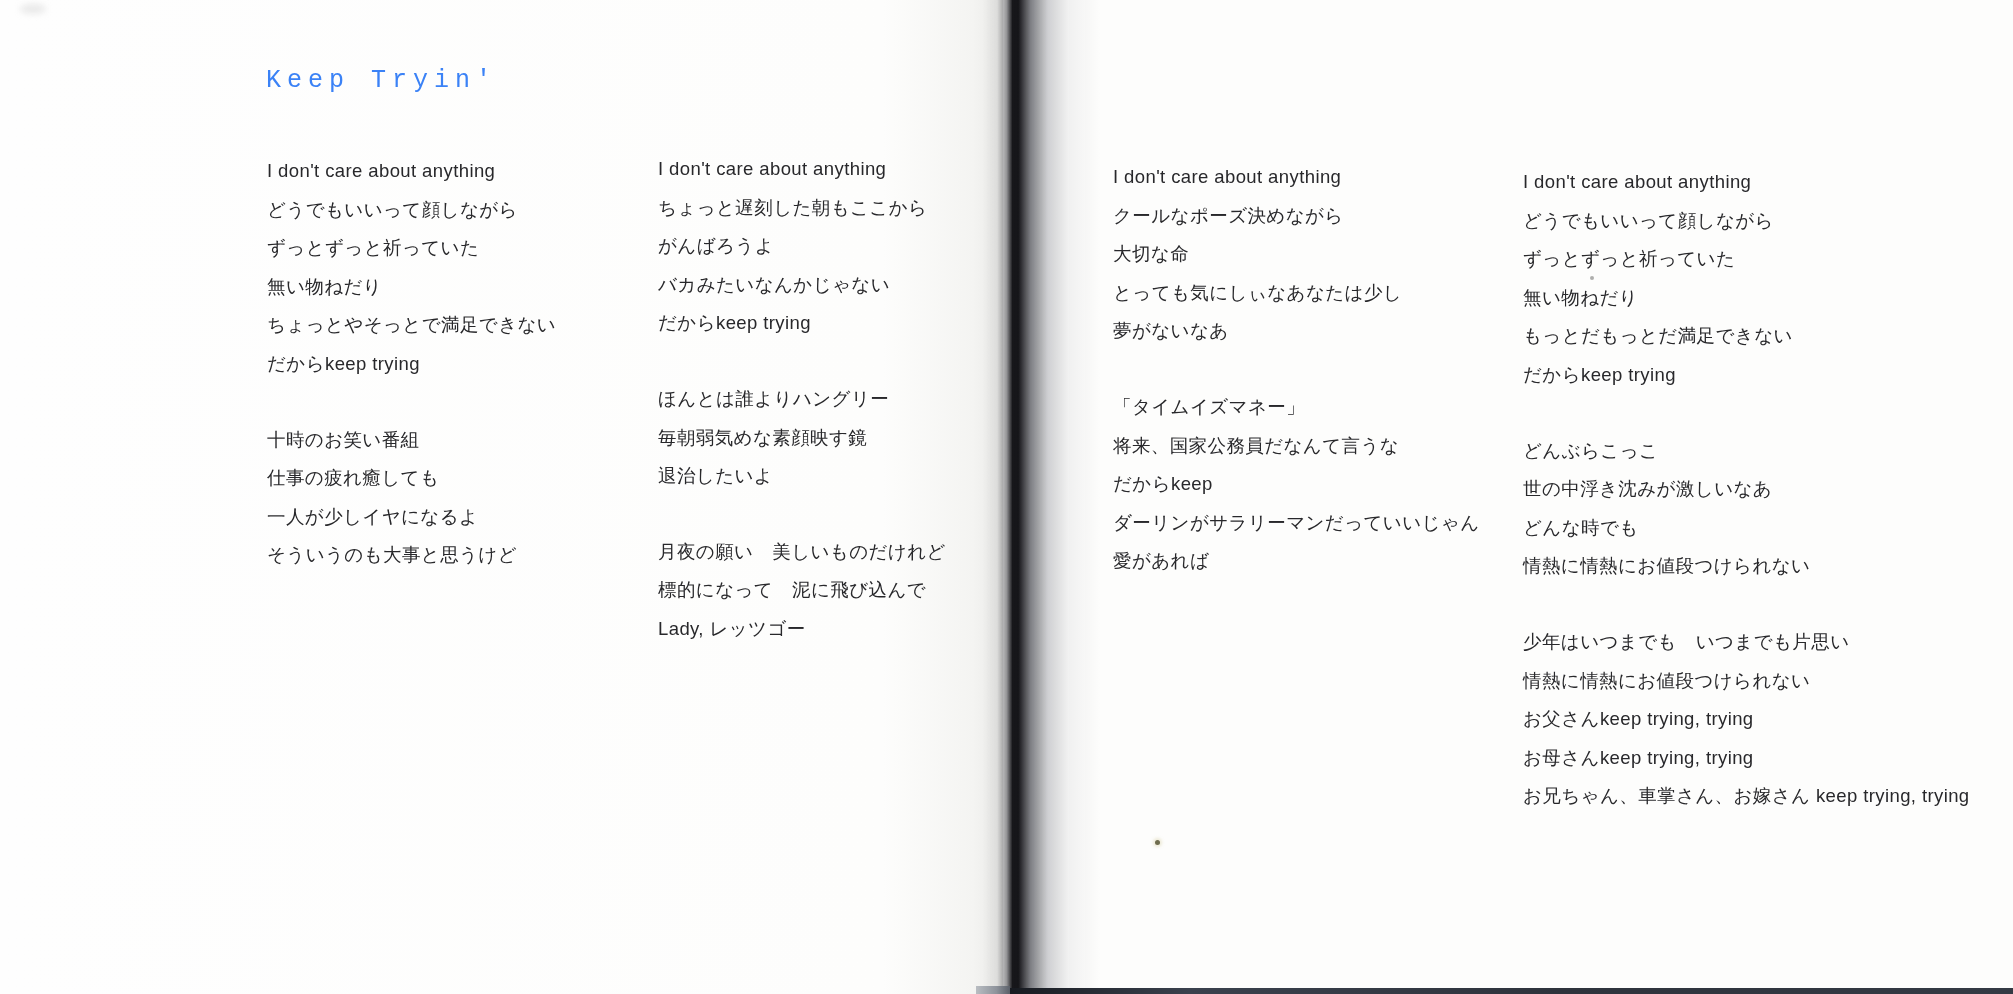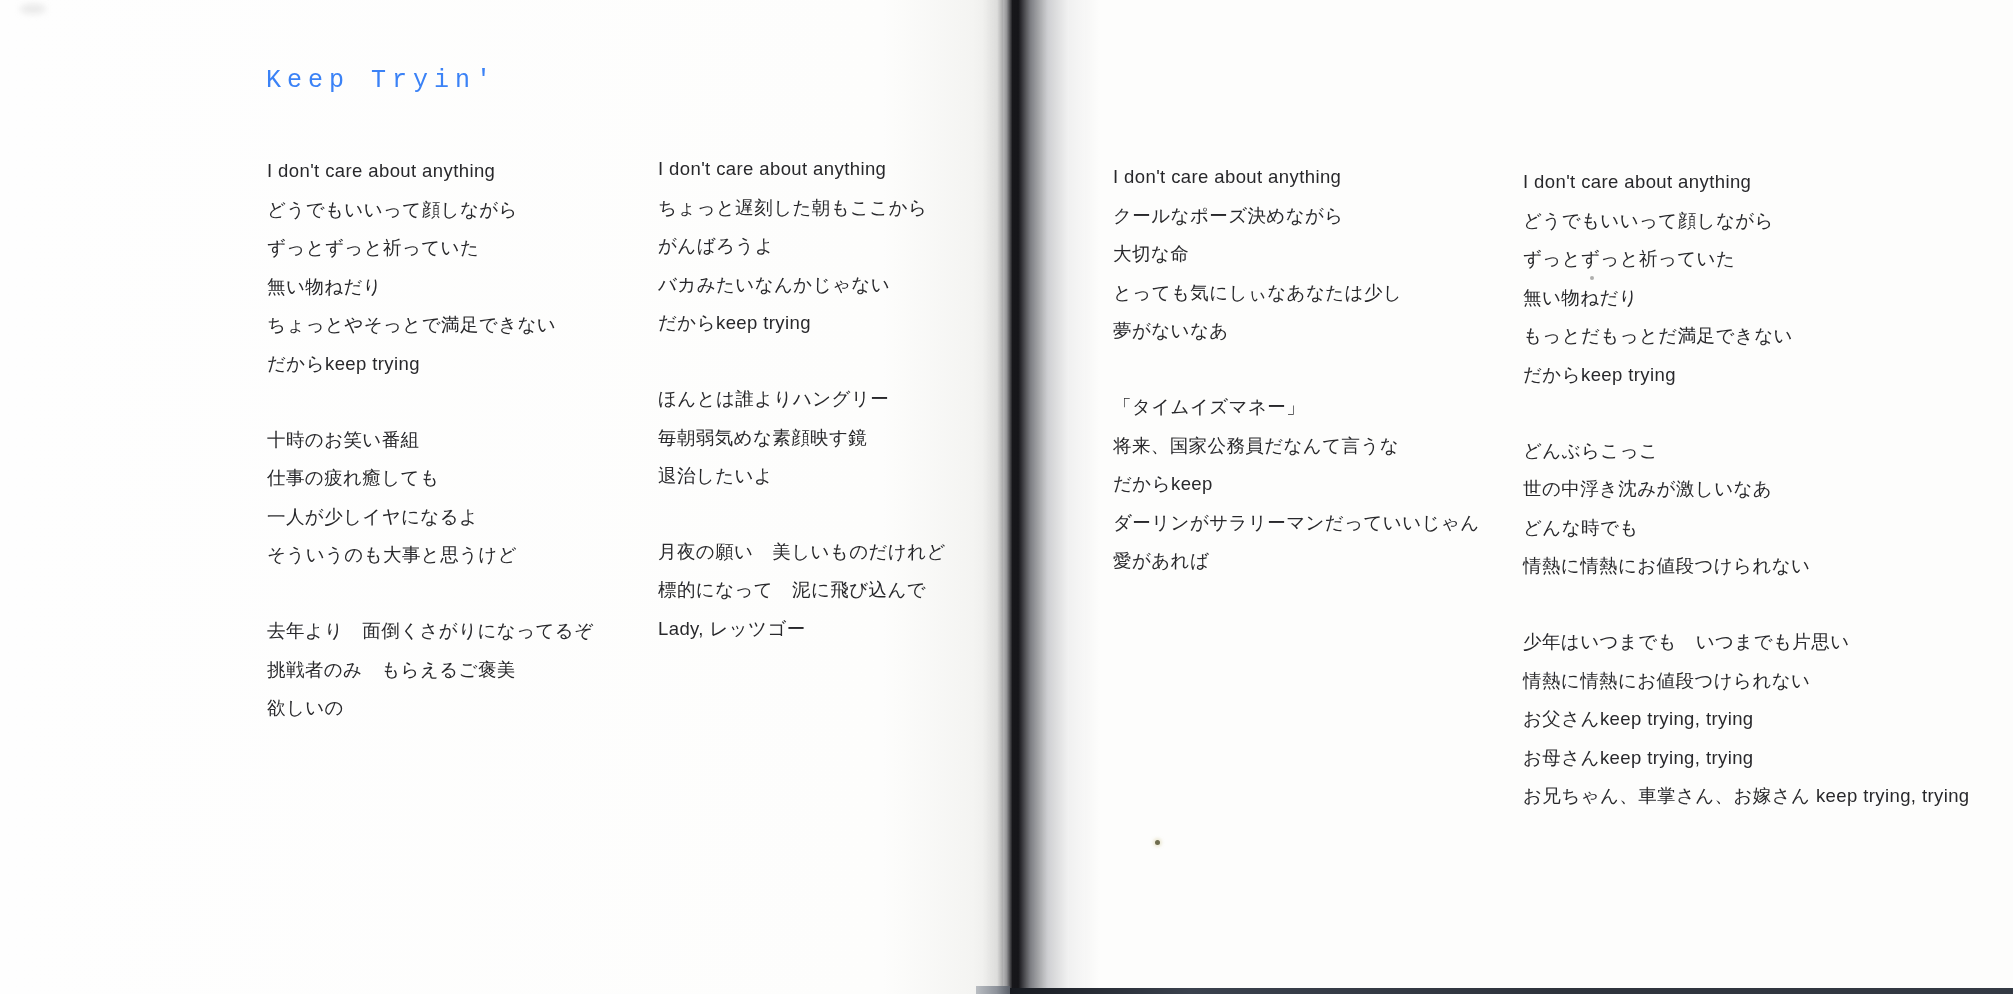--- a/index.html
+++ b/index.html
@@ -93,25 +93,20 @@
       <div class="lyric-line">無い物ねだり</div>
       <div class="lyric-line">ちょっとやそっとで満足できない</div>
       <div class="lyric-line">だからkeep trying</div>
     </div>
     <div class="stanza">
       <div class="lyric-line">十時のお笑い番組</div>
       <div class="lyric-line">仕事の疲れ癒しても</div>
       <div class="lyric-line">一人が少しイヤになるよ</div>
       <div class="lyric-line">そういうのも大事と思うけど</div>
     </div>
-    <div class="stanza">
-      <div class="lyric-line">去年より　面倒くさがりになってるぞ</div>
-      <div class="lyric-line">挑戦者のみ　もらえるご褒美</div>
-      <div class="lyric-line">欲しいの</div>
-    </div>
   </div>
 
   <div class="lyrics-column" id="column-2">
     <div class="stanza">
       <div class="lyric-line">I don't care about anything</div>
       <div class="lyric-line">ちょっと遅刻した朝もここから</div>
       <div class="lyric-line">がんばろうよ</div>
       <div class="lyric-line">バカみたいなんかじゃない</div>
       <div class="lyric-line">だからkeep trying</div>
     </div>

